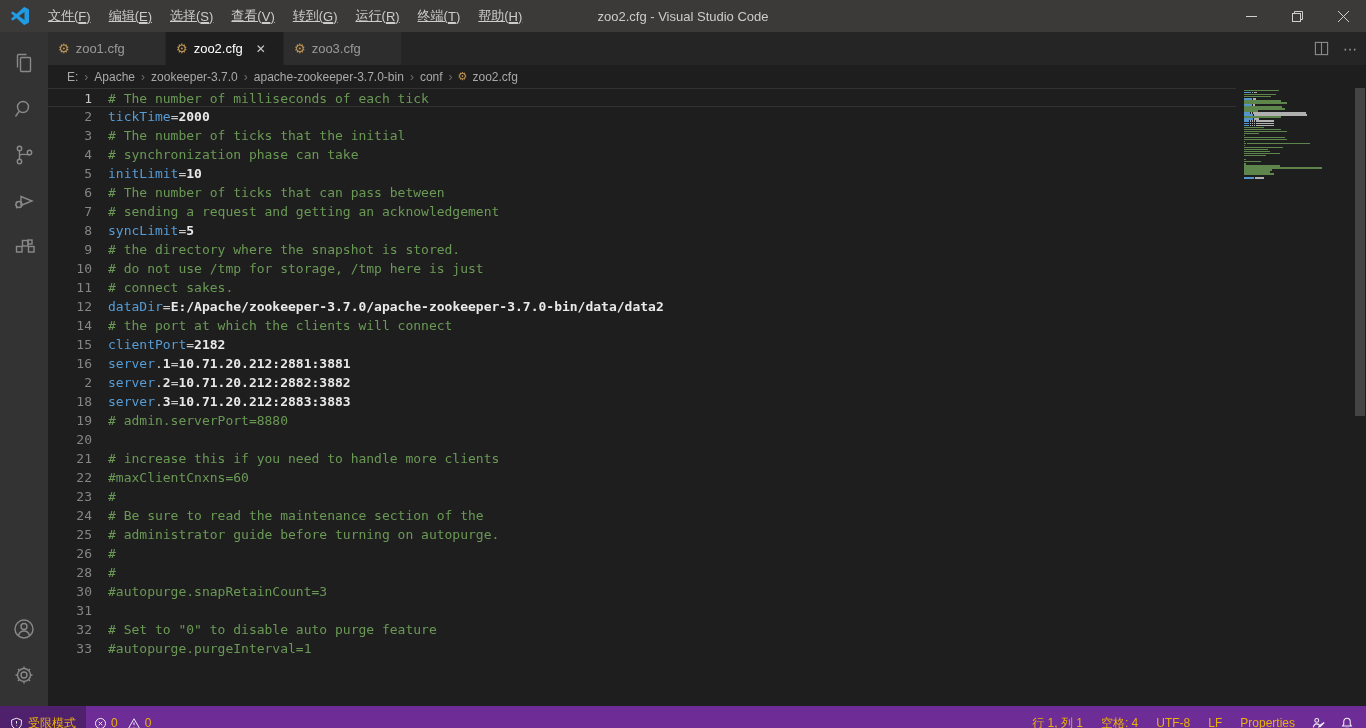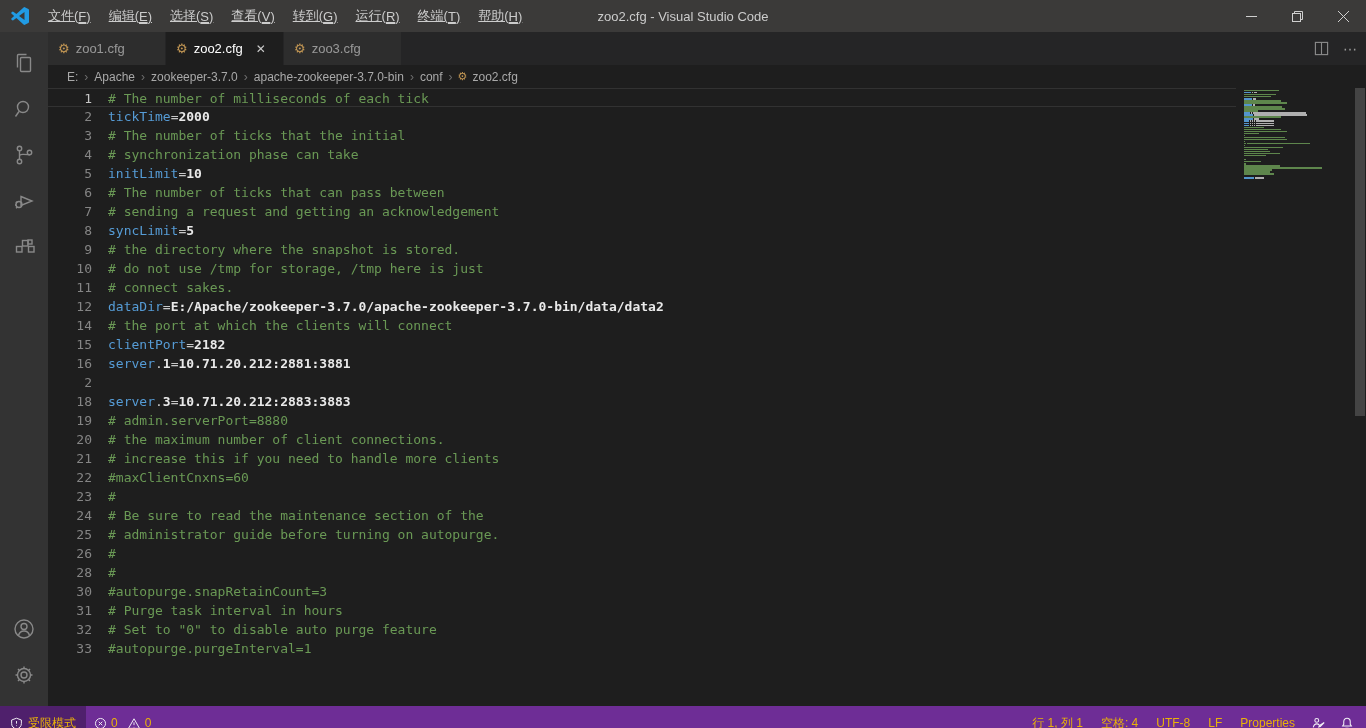--- a/index.html
+++ b/index.html
@@ -235,33 +235,33 @@
           <div class="code-line"><span class="ln">6</span><span class="line-text"><span class="tok-c"># The number of ticks that can pass between</span></span></div>
           <div class="code-line"><span class="ln">7</span><span class="line-text"><span class="tok-c"># sending a request and getting an acknowledgement</span></span></div>
           <div class="code-line"><span class="ln">8</span><span class="line-text"><span class="tok-k">syncLimit</span><span class="tok-o">=</span><span class="tok-v">5</span></span></div>
           <div class="code-line"><span class="ln">9</span><span class="line-text"><span class="tok-c"># the directory where the snapshot is stored.</span></span></div>
           <div class="code-line"><span class="ln">10</span><span class="line-text"><span class="tok-c"># do not use /tmp for storage, /tmp here is just</span></span></div>
           <div class="code-line"><span class="ln">11</span><span class="line-text"><span class="tok-c"># connect sakes.</span></span></div>
           <div class="code-line"><span class="ln">12</span><span class="line-text"><span class="tok-k">dataDir</span><span class="tok-o">=</span><span class="tok-v">E:/Apache/zookeeper-3.7.0/apache-zookeeper-3.7.0-bin/data/data2</span></span></div>
           <div class="code-line"><span class="ln">14</span><span class="line-text"><span class="tok-c"># the port at which the clients will connect</span></span></div>
           <div class="code-line"><span class="ln">15</span><span class="line-text"><span class="tok-k">clientPort</span><span class="tok-o">=</span><span class="tok-v">2182</span></span></div>
           <div class="code-line"><span class="ln">16</span><span class="line-text"><span class="tok-k">server</span><span class="tok-o">.</span><span class="tok-v">1</span><span class="tok-o">=</span><span class="tok-v">10.71.20.212:2881:3881</span></span></div>
-          <div class="code-line"><span class="ln">2</span></div>
+          <div class="code-line"><span class="ln">2</span><span class="line-text"><span class="tok-k">server</span><span class="tok-o">.</span><span class="tok-v">2</span><span class="tok-o">=</span><span class="tok-v">10.71.20.212:2882:3882</span></span></div>
           <div class="code-line"><span class="ln">18</span><span class="line-text"><span class="tok-k">server</span><span class="tok-o">.</span><span class="tok-v">3</span><span class="tok-o">=</span><span class="tok-v">10.71.20.212:2883:3883</span></span></div>
           <div class="code-line"><span class="ln">19</span><span class="line-text"><span class="tok-c"># admin.serverPort=8880</span></span></div>
-          <div class="code-line"><span class="ln">20</span><span class="line-text"><span class="tok-c"># the maximum number of client connections.</span></span></div>
+          <div class="code-line"><span class="ln">20</span></div>
           <div class="code-line"><span class="ln">21</span><span class="line-text"><span class="tok-c"># increase this if you need to handle more clients</span></span></div>
           <div class="code-line"><span class="ln">22</span><span class="line-text"><span class="tok-c">#maxClientCnxns=60</span></span></div>
           <div class="code-line"><span class="ln">23</span><span class="line-text"><span class="tok-c">#</span></span></div>
           <div class="code-line"><span class="ln">24</span><span class="line-text"><span class="tok-c"># Be sure to read the maintenance section of the</span></span></div>
           <div class="code-line"><span class="ln">25</span><span class="line-text"><span class="tok-c"># administrator guide before turning on autopurge.</span></span></div>
           <div class="code-line"><span class="ln">26</span><span class="line-text"><span class="tok-c">#</span></span></div>
           <div class="code-line"><span class="ln">28</span><span class="line-text"><span class="tok-c">#</span></span></div>
           <div class="code-line"><span class="ln">30</span><span class="line-text"><span class="tok-c">#autopurge.snapRetainCount=3</span></span></div>
-          <div class="code-line"><span class="ln">31</span><span class="line-text"><span class="tok-c"># Purge task interval in hours</span></span></div>
+          <div class="code-line"><span class="ln">31</span></div>
           <div class="code-line"><span class="ln">32</span><span class="line-text"><span class="tok-c"># Set to "0" to disable auto purge feature</span></span></div>
           <div class="code-line"><span class="ln">33</span><span class="line-text"><span class="tok-c">#autopurge.purgeInterval=1</span></span></div>
         </div>
       <div class="minimap" id="minimap-host">
           <div class="mm-row">
             <span class="mm-seg mm-c" style="width: 34.85px;"></span>
           </div>
           <div class="mm-row">
             <span class="mm-seg mm-k" style="width: 6.8px;"></span>
             <span class="mm-seg mm-v" style="width: 0.85px;"></span>

